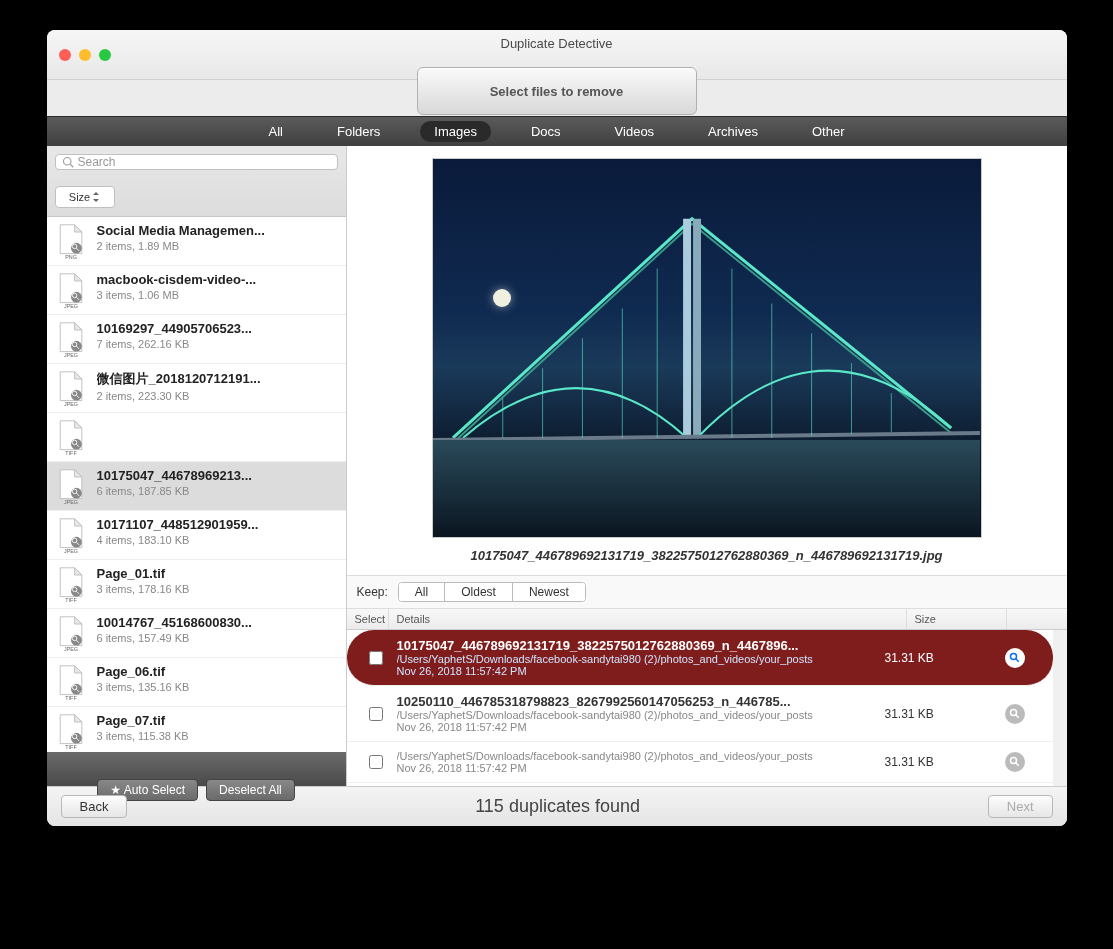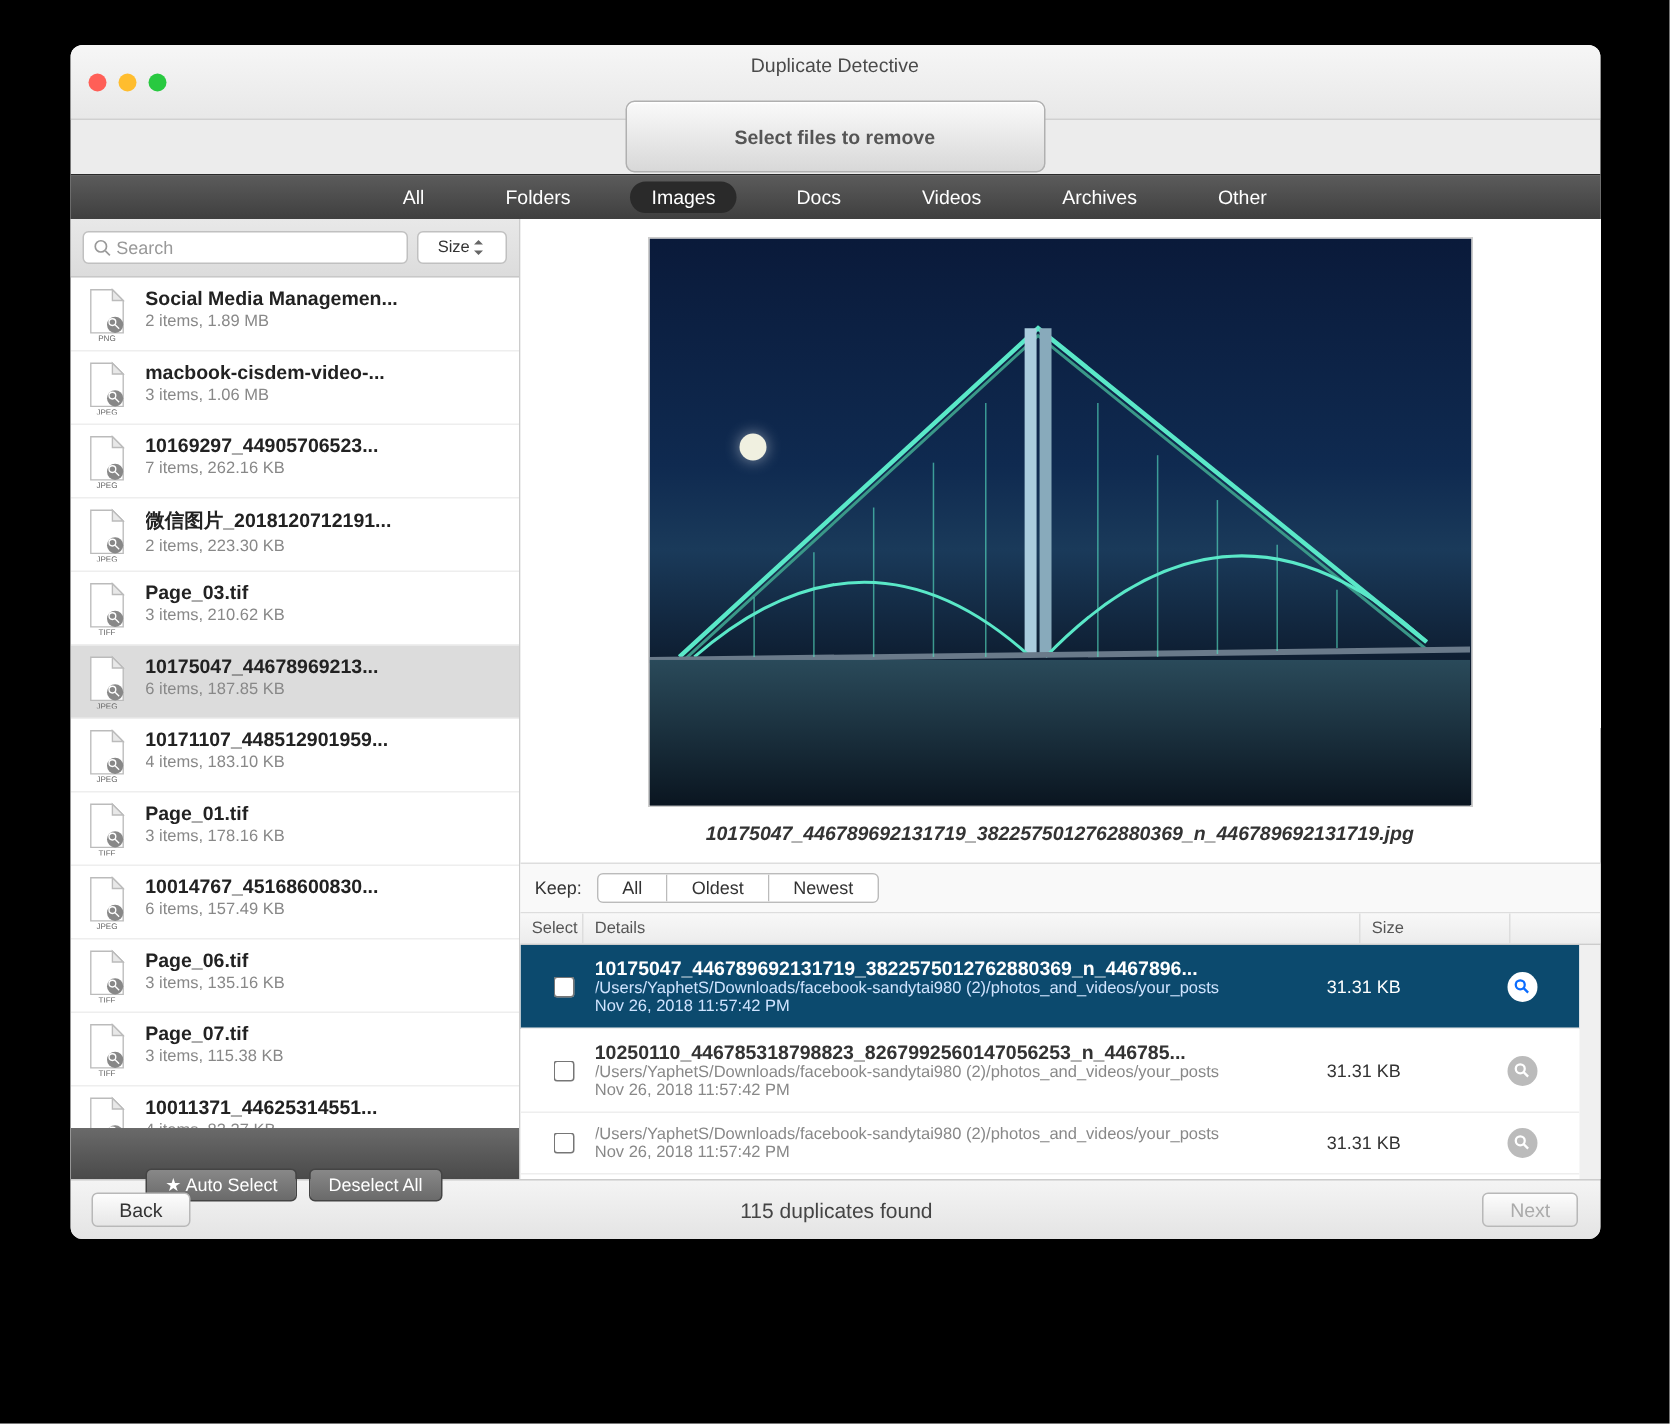--- a/index.html
+++ b/index.html
@@ -10,21 +10,21 @@
 .traffic span { width: 12px; height: 12px; border-radius: 50%; display: block; }
 .tl-red { background: #ff5f57; } .tl-yel { background: #ffbd2e; } .tl-grn { background: #28c940; }
 .wintitle { position: absolute; left: 0; right: 0; text-align: center; font-size: 13px; color: #4a4a4a; pointer-events: none; top: 6px; }
 .bigbtn { position: absolute; left: 50%; transform: translateX(-50%); top: 37px; width: 280px; height: 48px; background: linear-gradient(#fafafa, #d8d8d8); border: 1px solid #b0b0b0; border-radius: 6px; display: flex; align-items: center; justify-content: center; font-weight: 600; color: #555; box-shadow: inset 0 1px 0 #fff; }
 .headerpad { height: 36px; }
 .tabbar { height: 30px; background: linear-gradient(#5b5b5b, #3f3f3f); display: flex; align-items: center; justify-content: center; gap: 26px; font-size: 13px; color: #fff; border-top: 1px solid #2a2a2a; }
 .tabbar span { cursor: pointer; padding: 3px 14px; border-radius: 12px; }
 .tabbar .active { background: #2a2a2a; }
 .content { display: flex; height: 640px; }
 .sidebar { width: 300px; background: #f7f7f7; display: flex; flex-direction: column; border-right: 1px solid #ccc; }
-.searchrow { padding: 8px; display: flex; gap: 6px; background: linear-gradient(#e8e8e8, #dcdcdc); border-bottom: 1px solid #c8c8c8; }
+.searchrow { padding: 8px; display: flex; gap: 16px; background: linear-gradient(#e8e8e8, #dcdcdc); border-bottom: 1px solid #c8c8c8; flex-direction: column; }
 .search { flex: 1; height: 22px; border: 1px solid #c0c0c0; border-radius: 4px; background: #fff; display: flex; align-items: center; padding: 0 6px; color: #999; font-size: 12px; }
 .search svg { margin-right: 4px; }
 .sortsel { width: 60px; height: 22px; border: 1px solid #c0c0c0; border-radius: 4px; background: #fff; font-size: 11px; display: flex; align-items: center; justify-content: center; gap: 2px; }
 .filelist { flex: 1; overflow-y: auto; background: #fff; }
 .frow { display: flex; padding: 6px 8px; gap: 10px; border-bottom: 1px solid #eee; cursor: pointer; }
 .frow.sel { background: #dcdcdc; }
 .ficon { width: 32px; height: 36px; flex-shrink: 0; }
 .ficon svg { width: 100%; height: 100%; }
 .finfo { flex: 1; overflow: hidden; }
 .fname { font-weight: 600; font-size: 13px; white-space: nowrap; overflow: hidden; text-overflow: ellipsis; color: #222; }
@@ -40,36 +40,36 @@
 .keeprow { padding: 6px 10px; display: flex; align-items: center; gap: 10px; border-bottom: 1px solid #ddd; background: #f9f9f9; }
 .keeprow .lbl { font-size: 12px; }
 .seg { display: flex; border: 1px solid #bbb; border-radius: 4px; overflow: hidden; }
 .seg span { padding: 2px 16px; font-size: 12px; background: #fff; border-right: 1px solid #bbb; cursor: pointer; }
 .seg span:last-child { border-right: none; }
 .dethead { display: flex; background: linear-gradient(#f8f8f8, #ececec); border-bottom: 1px solid #ccc; font-size: 11px; color: #555; }
 .dethead div { padding: 4px 8px; border-right: 1px solid #ddd; }
 .col-sel { width: 42px; } .col-det { flex: 1; } .col-size { width: 100px; } .col-act { width: 60px; border-right: none !important; }
 .detlist { flex: 1; overflow-y: auto; }
 .drow { display: flex; align-items: center; padding: 8px; border-bottom: 1px solid #eee; }
-.drow.hl { background: #0c4a6e; color: #fff; }
+.drow.hl { background: #7f1d1d; color: #fff; border-radius: 27px; }
 .drow.hl .dpath, .drow.hl .ddate { color: #d0e4ff; }
 .dchk { width: 42px; display: flex; justify-content: center; }
 .dchk input { width: 14px; height: 14px; }
 .ddet { flex: 1; overflow: hidden; }
 .dname { font-weight: 600; font-size: 13px; white-space: nowrap; overflow: hidden; text-overflow: ellipsis; }
 .dpath { font-size: 11px; color: #888; white-space: nowrap; overflow: hidden; text-overflow: ellipsis; }
 .ddate { font-size: 11px; color: #888; }
 .dsize { width: 100px; font-size: 12px; }
 .dact { width: 60px; display: flex; justify-content: center; }
 .magbtn { width: 20px; height: 20px; border-radius: 50%; background: #bbb; display: flex; align-items: center; justify-content: center; cursor: pointer; }
 .drow.hl .magbtn { background: #fff; }
 .footer { height: 40px; background: linear-gradient(#f4f4f4, #e4e4e4); border-top: 1px solid #ccc; display: flex; align-items: center; justify-content: space-between; padding: 0 14px; }
 .navbtn { background: linear-gradient(#fdfdfd, #e6e6e6); border: 1px solid #b8b8b8; border-radius: 4px; padding: 3px 18px; font-size: 13px; cursor: pointer; }
 .navbtn.dis { color: #aaa; }
-.statustxt { font-size: 14px; color: #444; }
+.statustxt { font-size: 18px; color: #444; }
 .scrollbars { width: 14px; background: #f0f0f0; }
 </style>
 </head>
 <body>
 
 <div class="window">
   <div class="titlebar">
     <div class="traffic">
       <span class="tl-red"></span>
       <span class="tl-yel"></span>
@@ -168,24 +168,20 @@
           </div>
           <div class="frow">
             <div class="ficon"><svg viewBox="0 0 32 40">
                 <path d="M4 2 L20 2 L28 10 L28 34 L4 34 Z" fill="#fff" stroke="#bbb"></path>
                 <path d="M20 2 L20 10 L28 10 Z" fill="#e8e8e8" stroke="#bbb"></path>
                 <circle cx="22" cy="28" r="6" fill="#888"></circle>
                 <circle cx="20" cy="26" r="2.5" fill="none" stroke="#fff" stroke-width="1"></circle>
                 <line x1="22" y1="28" x2="25" y2="31" stroke="#fff" stroke-width="1"></line>
                 <text x="16" y="40" text-anchor="middle" font-size="6" fill="#666">TIFF</text>
               </svg></div>
-    <div class="finfo">
-      <div class="fname">Page_03.tif</div>
-      <div class="fmeta">3 items, 210.62 KB</div>
-    </div>
           </div>
           <div class="frow sel">
             <div class="ficon"><svg viewBox="0 0 32 40">
                 <path d="M4 2 L20 2 L28 10 L28 34 L4 34 Z" fill="#fff" stroke="#bbb"></path>
                 <path d="M20 2 L20 10 L28 10 Z" fill="#e8e8e8" stroke="#bbb"></path>
                 <circle cx="22" cy="28" r="6" fill="#888"></circle>
                 <circle cx="20" cy="26" r="2.5" fill="none" stroke="#fff" stroke-width="1"></circle>
                 <line x1="22" y1="28" x2="25" y2="31" stroke="#fff" stroke-width="1"></line>
                 <text x="16" y="40" text-anchor="middle" font-size="6" fill="#666">JPEG</text>
               </svg></div>

